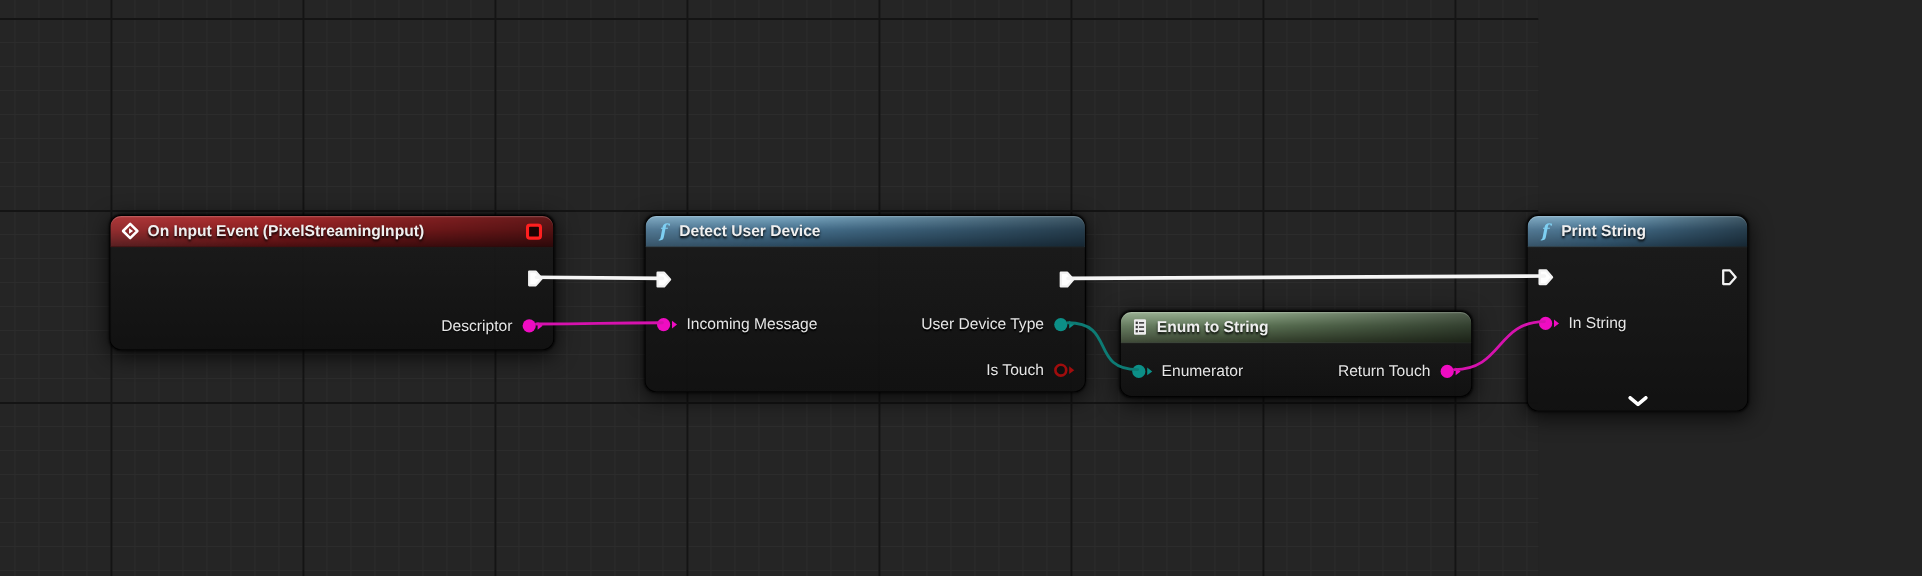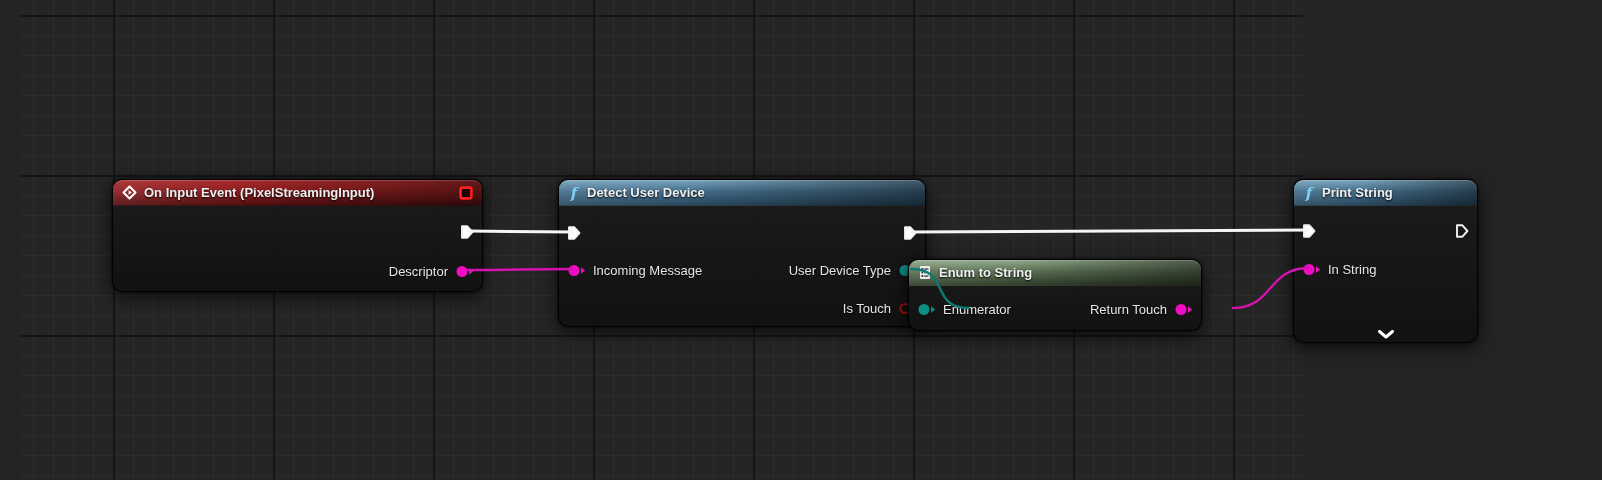--- a/index.html
+++ b/index.html
@@ -8,21 +8,20 @@
   .canvas{
     position:relative;width:1282px;height:480px;
     background-color:#252525;
     background-image:
       linear-gradient(to right,#141414 2px,transparent 2px),
       linear-gradient(to bottom,#141414 2px,transparent 2px),
       linear-gradient(to right,#2c2c2c 1px,transparent 1px),
       linear-gradient(to bottom,#2c2c2c 1px,transparent 1px);
     background-size:160px 160px,160px 160px,20px 20px,20px 20px;
     background-position:92px 0px,0px 15px,12px 0px,0px 15px;
-    margin-left:21px;
   }
 
   .node{
     position:absolute;
     background:linear-gradient(to bottom,rgba(28,28,28,0.97),rgba(17,17,17,0.97));
     border:1px solid rgba(0,0,0,0.9);
     border-radius:10px;
     box-shadow:0 4px 18px rgba(0,0,0,0.75), 0 0 2px rgba(0,0,0,0.9);
   }
   .header{
@@ -133,21 +132,21 @@
           </svg>
         </div>
         <div class="pin out" style="top:128px">
           <span class="pin-label">Is Touch</span>
           <svg class="pin-svg" width="19" height="14" viewBox="0 0 19 14">
             <circle cx="7" cy="7" r="4.5" fill="#101010" stroke="#a00d0d" stroke-width="2.2"></circle>
             <path d="M14 3.8 L18.2 7 L14 10.2 Z" fill="#a00d0d"></path>
           </svg>
         </div>
       </div>
-      <div class="node" style="left: 887px; top: 259px; width: 292px; height: 70px;">
+      <div class="node" style="left: 933px; top: 259px; width: 292px; height: 70px;">
         <div class="header hdr-pure">
           <span class="hdr-icon">
             <svg width="14" height="15" viewBox="0 0 14 15">
               <rect x="2" y="1" width="10" height="13" rx="1" fill="#ececec"></rect>
               <rect x="3.4" y="3" width="1.8" height="2" fill="#3a3a3a"></rect>
               <rect x="6.2" y="3.4" width="4.2" height="1.3" fill="#3a3a3a"></rect>
               <rect x="3.4" y="6.5" width="1.8" height="2" fill="#3a3a3a"></rect>
               <rect x="6.2" y="6.9" width="4.2" height="1.3" fill="#3a3a3a"></rect>
               <rect x="3.4" y="10" width="1.8" height="2" fill="#3a3a3a"></rect>
               <rect x="6.2" y="10.4" width="4.2" height="1.3" fill="#3a3a3a"></rect>

